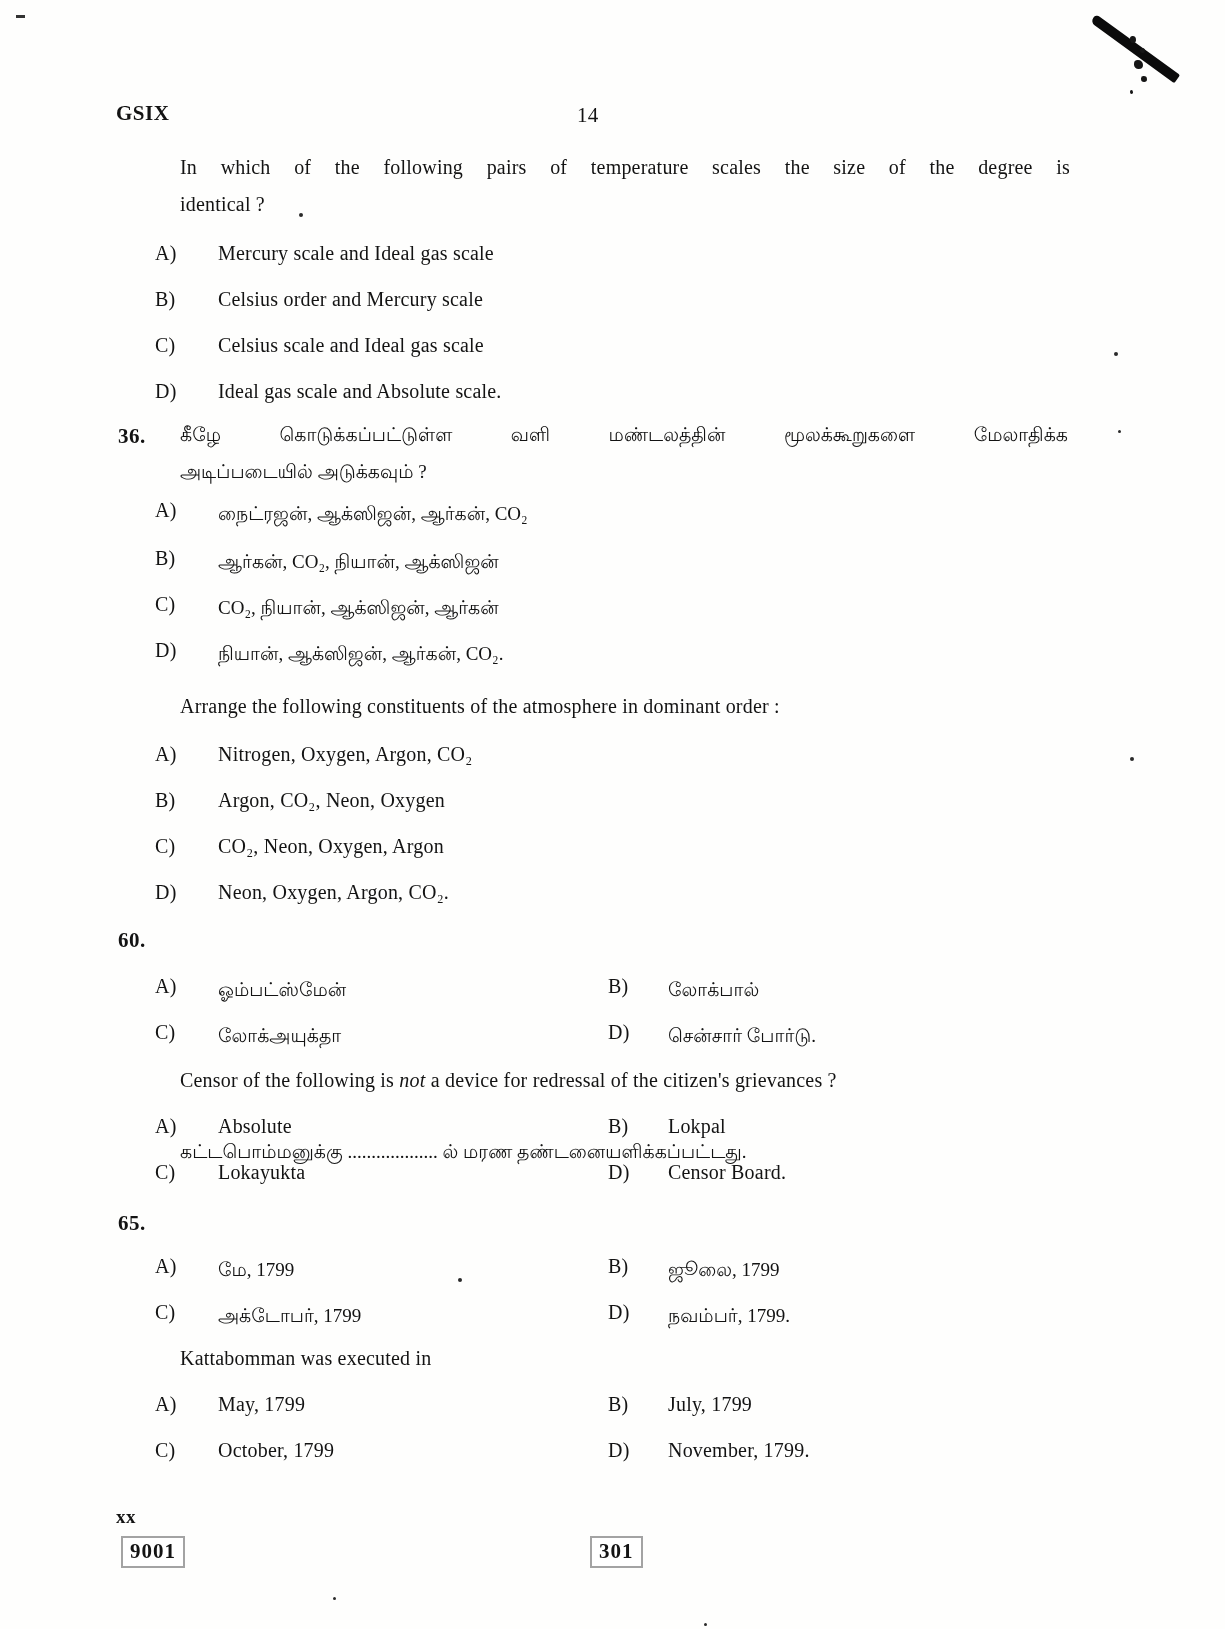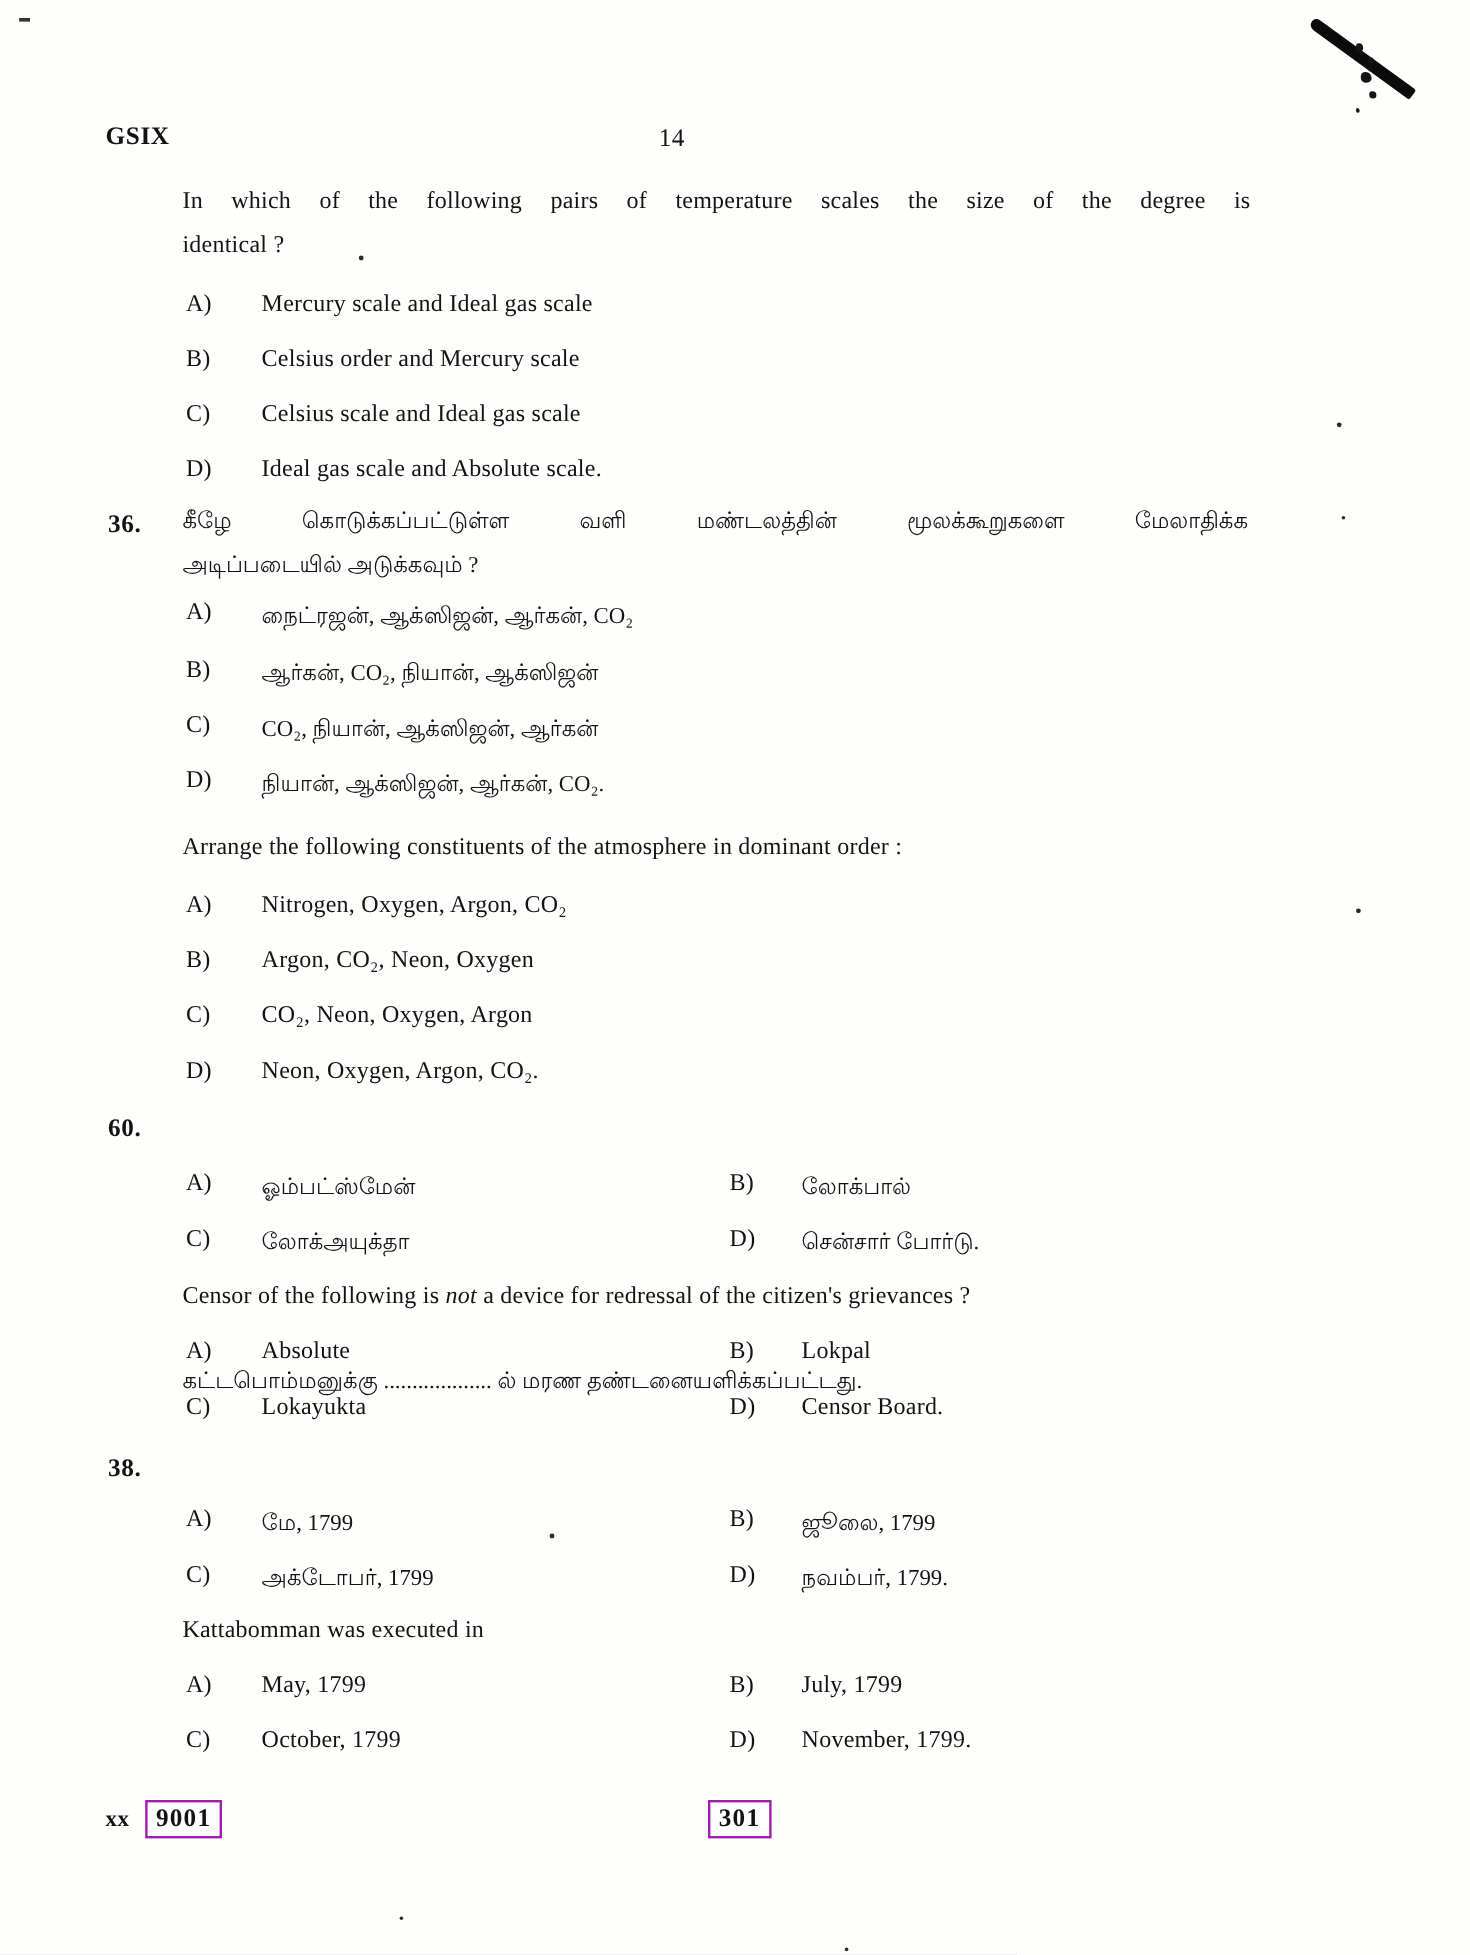--- a/index.html
+++ b/index.html
@@ -4,39 +4,40 @@
 <style>
   html,body{margin:0;padding:0;background:#d9d9d9;}
   .sheet{
     position:relative;
     width:1225px;height:1629px;
     background:#fefefd;
     font-family:"Liberation Serif","DejaVu Serif",serif;
     color:#131313;
     overflow:hidden;
   }
-  .abs{position:absolute;}
+  .abs{position:absolute;margin-left:28px;}
   .en{font-size:20px;line-height:25px;letter-spacing:.2px;}
   .en-intro{font-size:20px;line-height:25px;letter-spacing:.2px;}
   .ta{font-size:19px;line-height:32px;}
   .just{text-align:justify;text-align-last:justify;}
   .qnum{font-size:21px;font-weight:bold;letter-spacing:.5px;}
   .row{position:absolute;left:0;width:1225px;height:34px;}
   .optL{position:absolute;left:155px;}
   .optT{position:absolute;left:218px;white-space:nowrap;}
   .optL2{position:absolute;left:608px;}
   .optT2{position:absolute;left:668px;white-space:nowrap;}
   .italic{font-style:italic;}
   .num-box{
     position:absolute;
-    border:2px solid #a21caf;
+    border:2px solid #a3a3a3;
     padding:0 7px 2px 7px;
     font-weight:bold;font-size:21px;line-height:26px;
     letter-spacing:1px;
     background:#fff;
+    margin-top:36px;
   }
   .footer-xx{font-weight:bold;font-size:19px;letter-spacing:.5px;}
   .speck{position:absolute;background:#2a2a2a;border-radius:50%;}
   .pen-stroke{
     position:absolute;left:1096px;top:14px;width:104px;height:10px;
     background:#0b0b0b;border-radius:5px 2px 2px 6px;
     transform:rotate(36deg);transform-origin:left top;
   }
   .pen-blob{position:absolute;background:#161616;border-radius:45% 60% 50% 55%;}
   .dash-mark{position:absolute;left:16px;top:15px;width:9px;height:3px;background:#333;}
@@ -147,21 +148,21 @@
     <span class="optL2 en">B)</span>
     <span class="optT2 en">Lokpal</span>
   </div>
   <div class="row" style="top:1160px;">
     <span class="optL en">C)</span>
     <span class="optT en">Lokayukta</span>
     <span class="optL2 en">D)</span>
     <span class="optT2 en">Censor Board.</span>
   </div>
 
-  <div class="abs qnum" style="left:90px;top:1211px;">38.</div>
+  <div class="abs qnum" style="left:90px;top:1211px;">65.</div>
   <div class="abs ta" style="left:152px;top:1136px;width:890px;">கட்டபொம்மனுக்கு ................... ல் மரண தண்டனையளிக்கப்பட்டது.</div>
 
   <div class="row" style="top:1254px;">
     <span class="optL en">A)</span>
     <span class="optT ta">மே, 1799</span>
     <span class="optL2 en">B)</span>
     <span class="optT2 ta">ஜூலை, 1799</span>
   </div>
   <div class="row" style="top:1300px;">
     <span class="optL en">C)</span>

